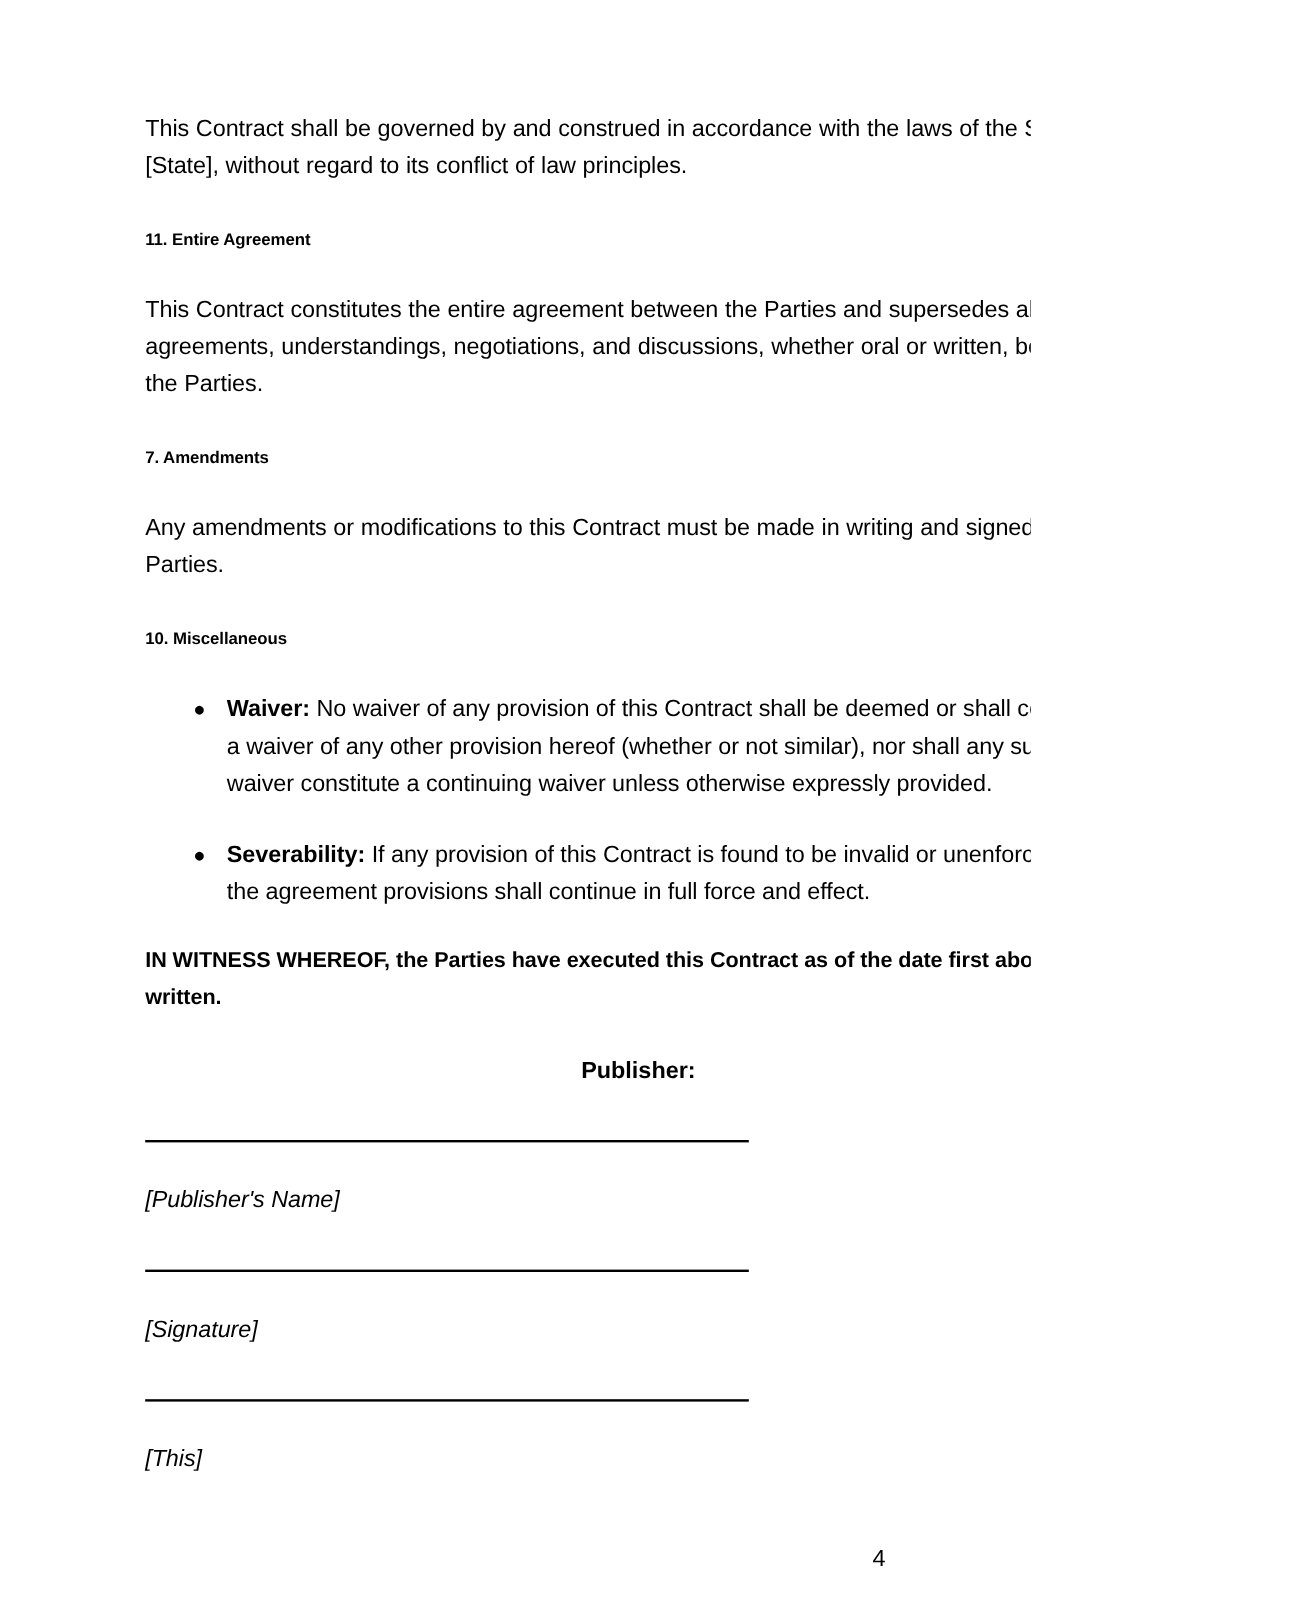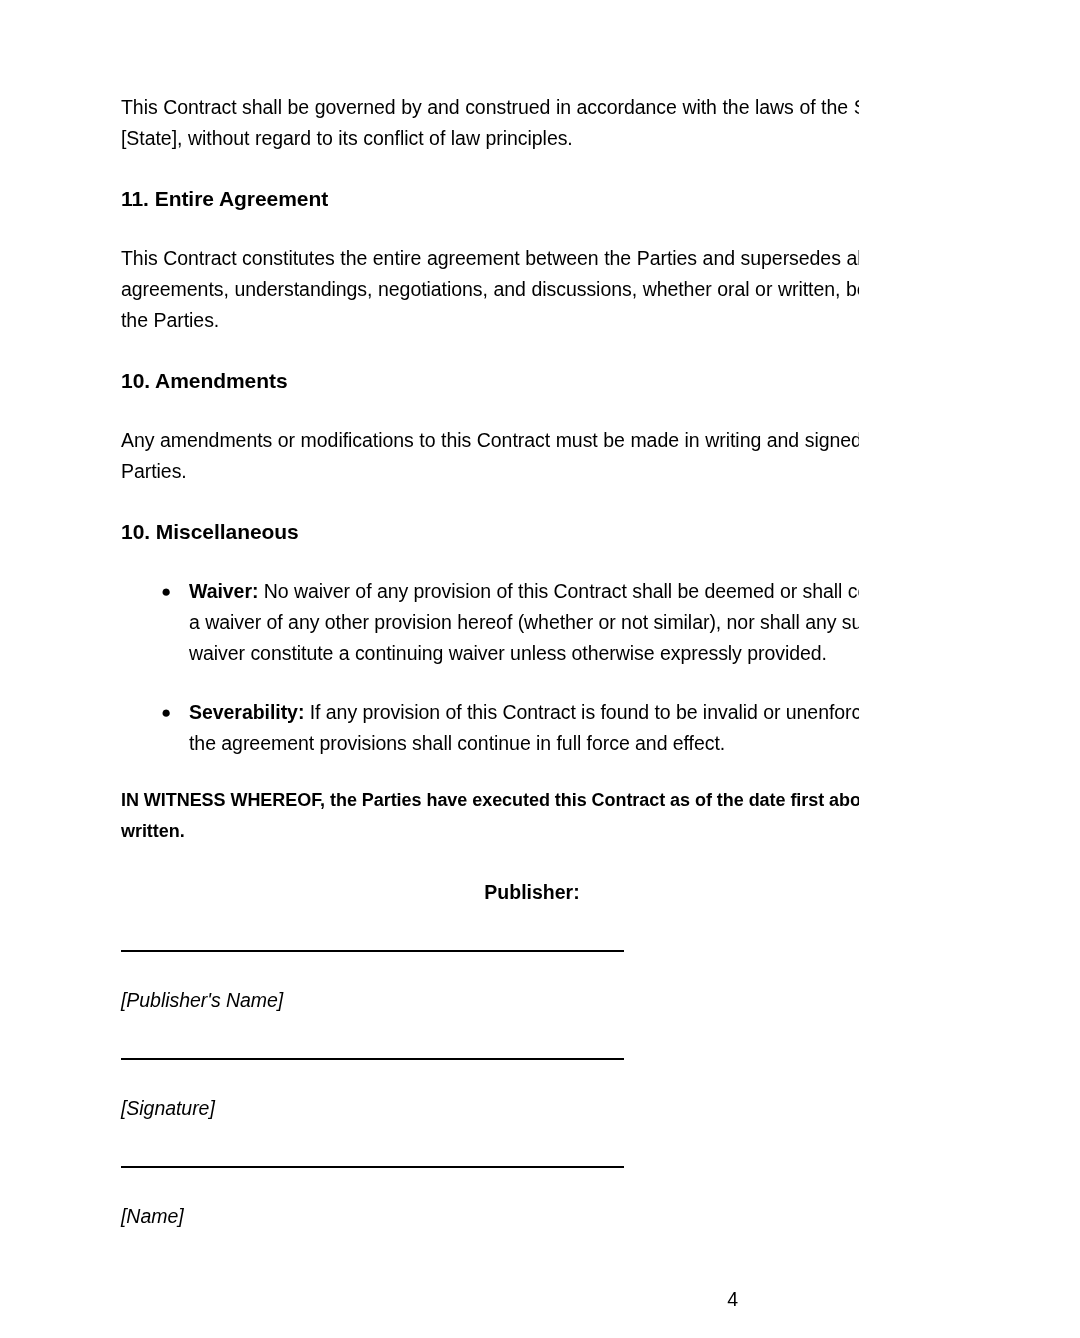--- a/index.html
+++ b/index.html
@@ -32,21 +32,21 @@
   .para {
     font-size: 19.5px;
     line-height: 31px;
     margin: 0 0 30px 0;
     letter-spacing: -0.05px;
     word-spacing: 0.2px;
   }
 
   
   .heading {
-    font-size: 21px;
+    font-size: 14px;
     line-height: 30px;
     font-weight: bold;
     margin: 0 0 29px 0;
     letter-spacing: -0.05px;
   }
 
   
   .bullet-list {
     margin: 0 0 26px 0;
     padding: 0;
@@ -124,21 +124,21 @@
 
 <div class="page">
   <div class="content">
 
     <p class="para">This Contract shall be governed by and construed in accordance with the laws of the State of [State], without regard to its conflict of law principles.</p>
 
     <h2 class="heading">11. Entire Agreement</h2>
 
     <p class="para">This Contract constitutes the entire agreement between the Parties and supersedes all prior agreements, understandings, negotiations, and discussions, whether oral or written, between the Parties.</p>
 
-    <h2 class="heading">10. Amendments</h2>
+    <h2 class="heading">7. Amendments</h2>
 
     <p class="para">Any amendments or modifications to this Contract must be made in writing and signed by both Parties.</p>
 
     <h2 class="heading">10. Miscellaneous</h2>
 
     <ul class="bullet-list">
       <li class="bullet-item">
         <span class="bullet-marker">●</span>
         <span class="bullet-term">Waiver:</span><span> No waiver of any provision of this Contract shall be deemed or shall constitute a waiver of any other provision hereof (whether or not similar), nor shall any such waiver constitute a continuing waiver unless otherwise expressly provided.</span>
       </li>
@@ -157,19 +157,19 @@
       <p class="sig-label">[Publisher's Name]</p>
     </div>
 
     <div class="sig-group">
       <div class="sig-line"></div>
       <p class="sig-label">[Signature]</p>
     </div>
 
     <div class="sig-group">
       <div class="sig-line"></div>
-      <p class="sig-label">[Name]</p>
+      <p class="sig-label">[This]</p>
     </div>
 
   </div>
 
   <div class="page-number">4</div>
 </div>
 
 </body></html>

